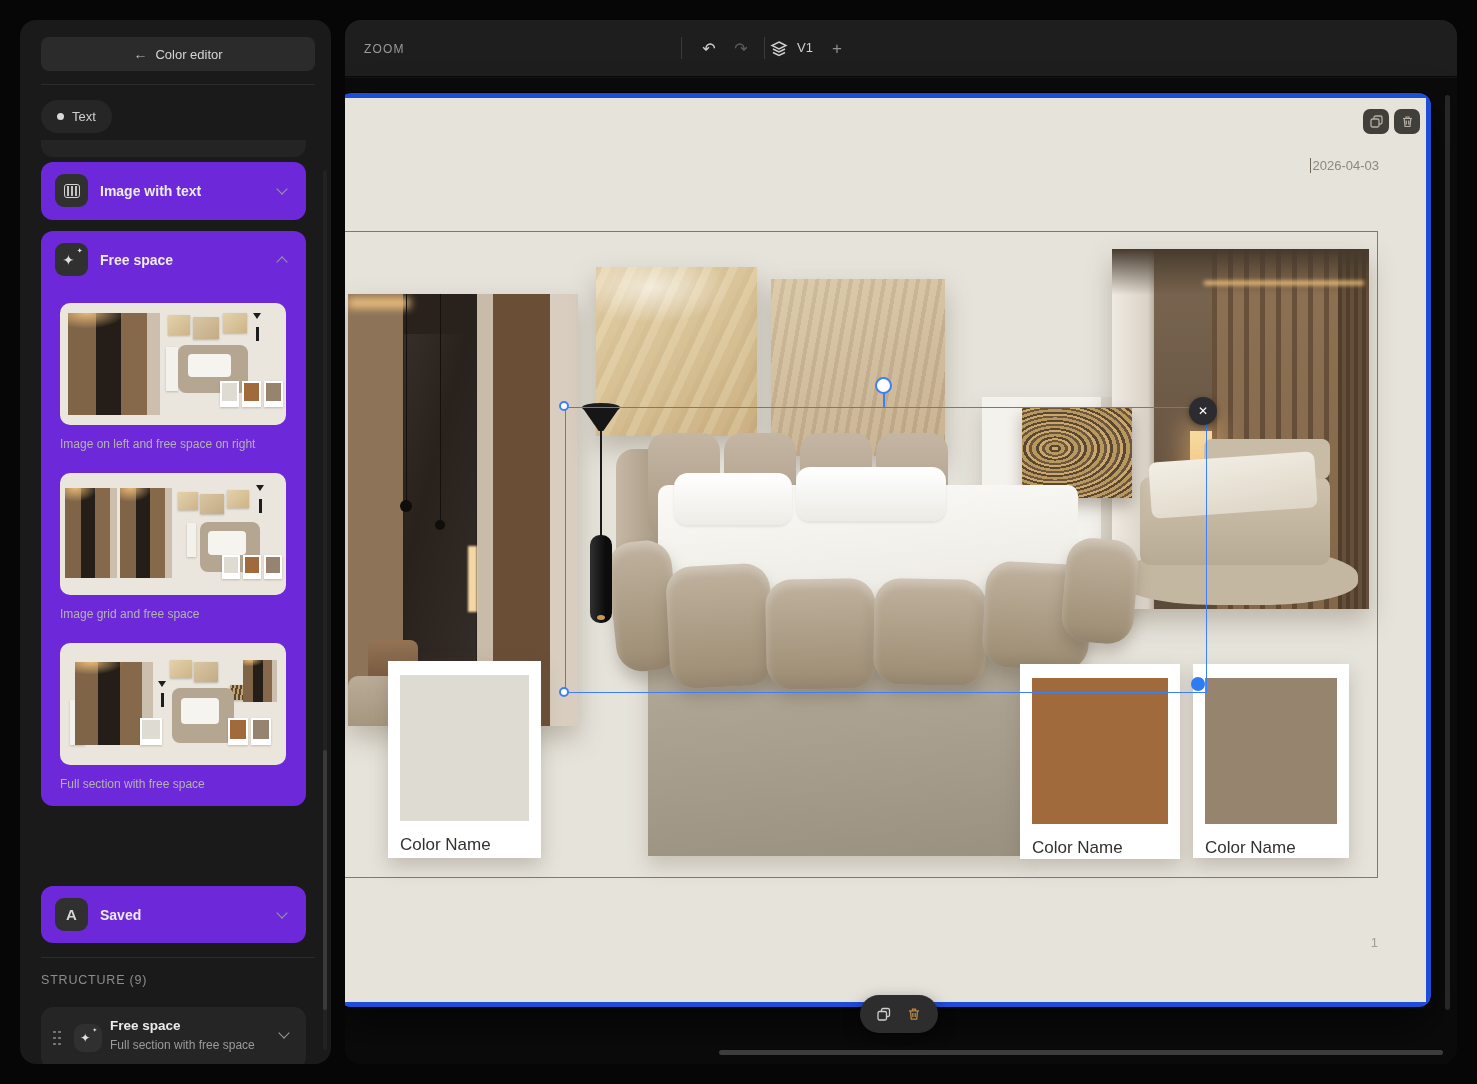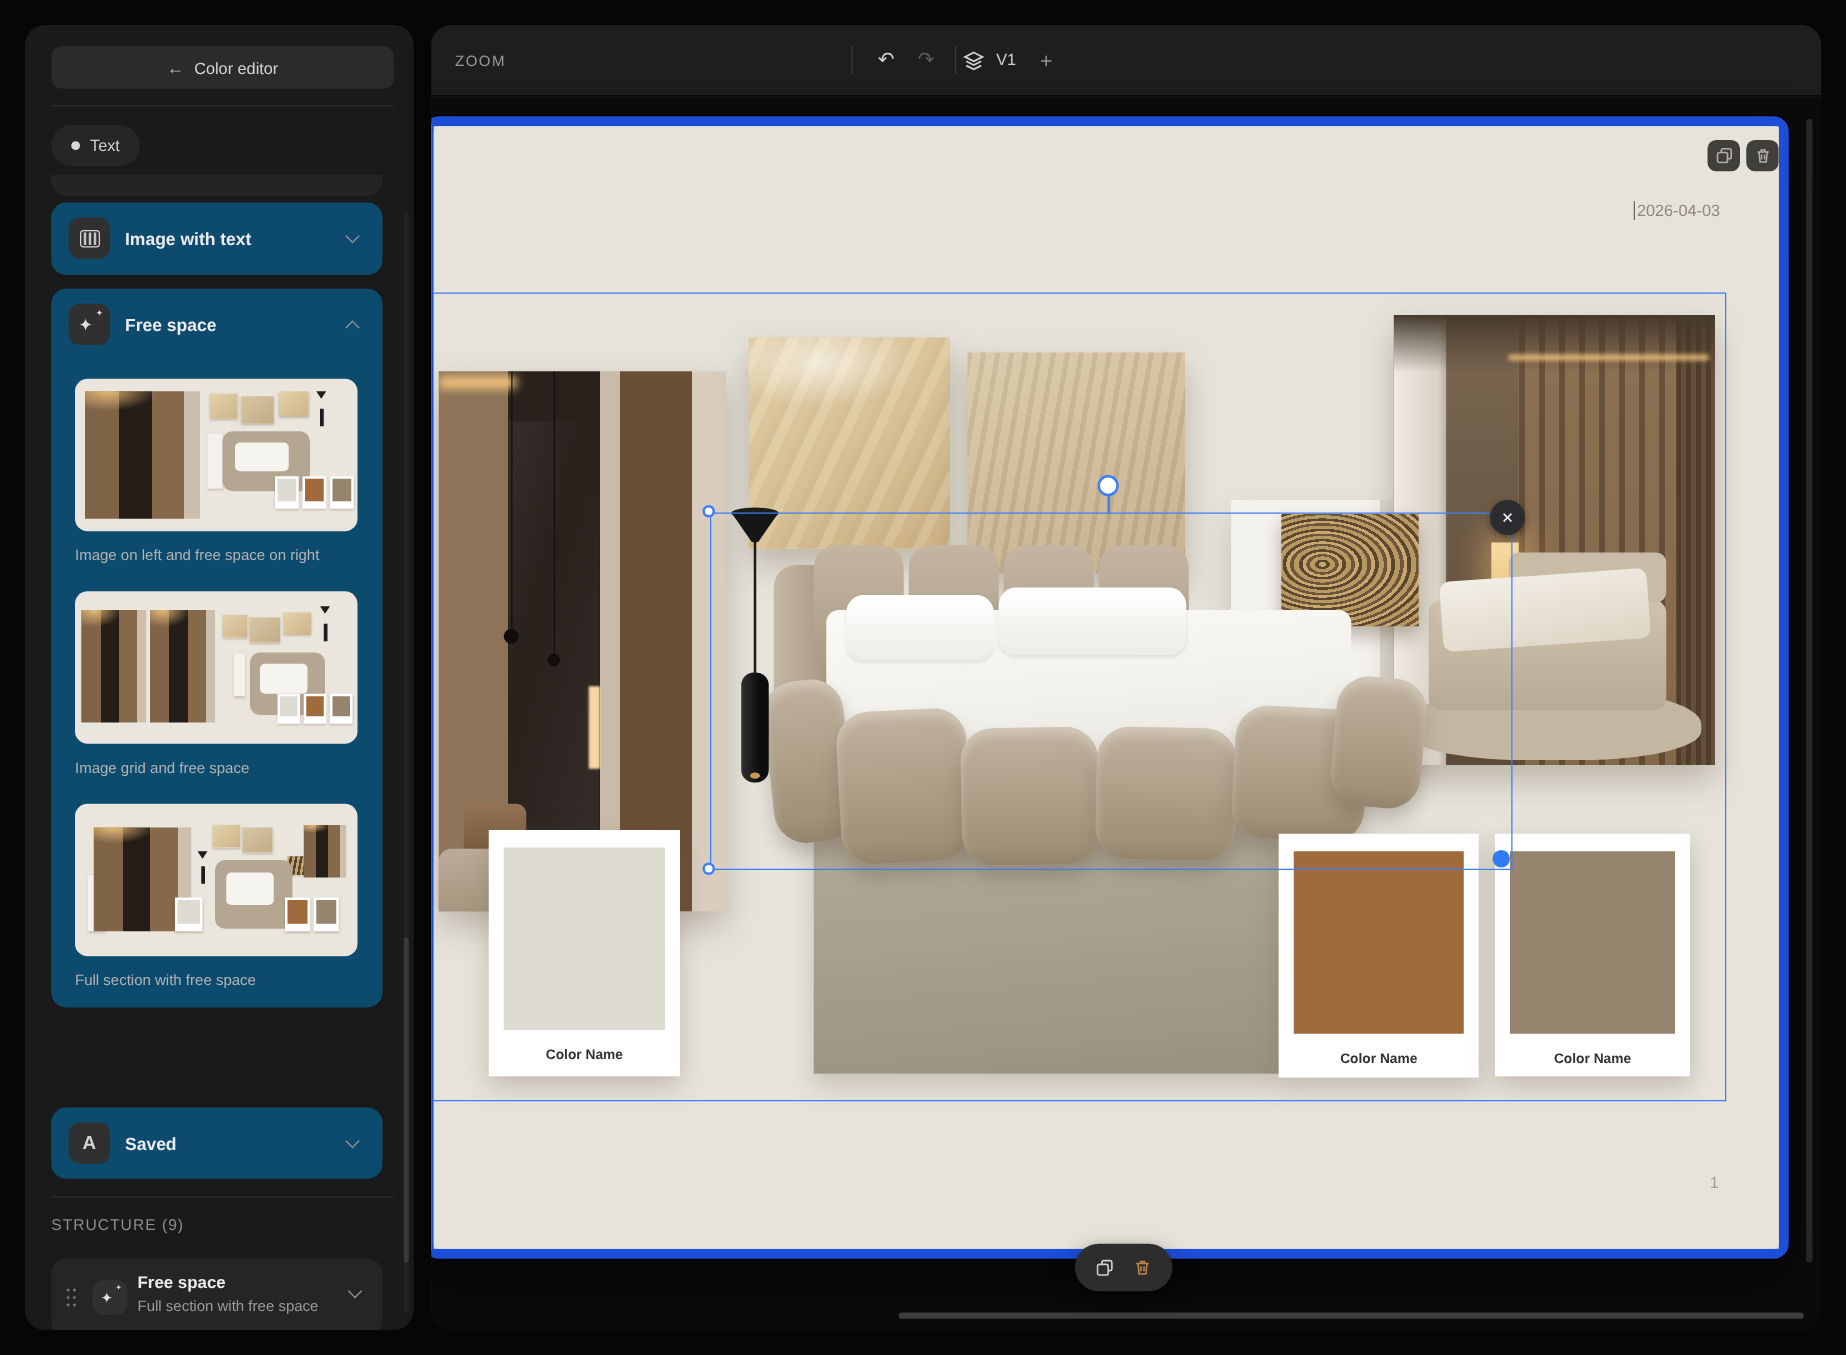--- a/index.html
+++ b/index.html
@@ -13,21 +13,21 @@
   .exit-btn{position:absolute;left:21px;top:17px;width:274px;height:34px;background:#2b2b2b;border:0;
             border-radius:8px;color:#d6d6d6;font-size:13px;display:flex;align-items:center;justify-content:center;
             gap:8px;font-family:inherit;cursor:pointer;}
   .exit-btn .arr{color:#bdbdbd;font-size:14px;}
   .sb-divider{position:absolute;left:21px;width:274px;height:1px;background:#2c2c2c;}
   .saved-pill{position:absolute;left:21px;top:80px;height:33px;padding:0 16px;background:#262626;border-radius:17px;
               display:inline-flex;align-items:center;gap:8px;color:#cfcfcf;font-size:13px;}
   .saved-pill .dot{width:7px;height:7px;border-radius:50%;background:#d8d8d8;}
   .card-sliver{position:absolute;left:21px;top:120px;width:265px;height:17px;background:#242424;border-radius:0 0 12px 12px;}
 
-  .sec-card{position:absolute;left:21px;width:265px;background:#0c4a6e;border-radius:12px;}
+  .sec-card{position:absolute;left:21px;width:265px;background:#6d28d9;border-radius:12px;}
   .sec-head{position:relative;height:57px;display:flex;align-items:center;}
   .icon-box{position:absolute;left:14px;width:33px;height:33px;background:#303030;border-radius:9px;
             display:flex;align-items:center;justify-content:center;}
   .sec-label{position:absolute;left:59px;color:#ececec;font-size:14px;font-weight:bold;}
   .chev{position:absolute;right:20px;width:8px;height:8px;border-right:1.6px solid #9a9a9a;border-bottom:1.6px solid #9a9a9a;}
   .chev.down{transform:rotate(45deg);margin-top:-4px;}
   .chev.up{transform:rotate(-135deg);margin-top:4px;}
 
   
   .ic-columns{width:16px;height:14px;border:1.6px solid #d5d5d5;border-radius:3px;display:flex;gap:2px;padding:1px 2px;}
@@ -80,21 +80,21 @@
         font-family:inherit;cursor:pointer;}
   .zbtn.sel{background:#363636;border:1px solid #5a5a5a;color:#fff;font-weight:bold;}
   .tb-sep{position:absolute;top:17px;width:1px;height:22px;background:#3a3a3a;}
   .tb-btn{position:absolute;top:14px;width:28px;height:29px;border:0;background:transparent;color:#d0d0d0;
           font-size:16px;font-family:inherit;cursor:pointer;line-height:29px;text-align:center;padding:0;}
   .tb-btn.dim{color:#5c5c5c;}
   .tb-v1{position:absolute;left:452px;top:20px;color:#d0d0d0;font-size:13px;}
   .layers-svg{position:absolute;left:425px;top:20px;}
 
   .viewport{position:absolute;left:0;top:58px;width:1112px;height:986px;background:#0b0b0b;}
-  .page-frame{position:absolute;left:-6px;top:15px;width:1092px;height:914px;border:8px solid #1d4ed8;border-radius:12px;
+  .page-frame{position:absolute;left:-6px;top:15px;width:1092px;height:914px;border:5px solid #1d4ed8;border-radius:12px;
               background:#e6e3db;box-shadow:0 0 0 1px #000,0 18px 40px rgba(0,0,0,.6);}
   .page{position:absolute;inset:0;overflow:hidden;background:#e6e3db;}
 
   
   .pg-date{position:absolute;top:60px;right:47px;color:#8f8779;font-size:13px;display:flex;align-items:center;}
   .pg-date .cursor{display:inline-block;width:1px;height:15px;background:#6f675a;margin-right:2px;}
   .pg-num{position:absolute;top:837px;right:48px;color:#a69d8c;font-size:13px;}
   .pg-btn{position:absolute;top:11px;width:26px;height:25px;background:#403f3a;border-radius:7px;border:0;
           display:flex;align-items:center;justify-content:center;cursor:pointer;}
   .pg-btn.copy{left:1019px;}
@@ -168,21 +168,21 @@
       box-shadow:inset 0 6px 8px rgba(255,255,255,.28),0 10px 14px rgba(90,80,65,.28);}
   .bed .c0{left:-4px;top:108px;width:64px;height:130px;transform:rotate(-6deg);}
   .bed .c1{left:52px;top:132px;width:104px;height:122px;transform:rotate(-3deg);}
   .bed .c2{left:150px;top:146px;width:110px;height:110px;transform:rotate(-1deg);}
   .bed .c3{left:258px;top:146px;width:112px;height:106px;transform:rotate(1deg);}
   .bed .c4{left:368px;top:130px;width:106px;height:106px;transform:rotate(3deg);}
   .bed .c5{left:448px;top:106px;width:72px;height:104px;transform:rotate(5deg);}
 
   .color-card{z-index:6;background:#fff;box-shadow:0 8px 18px rgba(110,95,75,.3);padding:14px 12px 0 12px;cursor:pointer;}
   .color-card .swatch{width:100%;height:146px;}
-  .color-card .cname{margin-top:14px;font-size:11px;font-weight:bold;color:#33312e;text-align:center;}
+  .color-card .cname{margin-top:14px;font-size:17px;font-weight:normal;color:#33312e;}
   .cc1{left:44px;top:563px;width:153px;height:197px;}
   .cc2{left:676px;top:566px;width:160px;height:195px;}
   .cc3{left:849px;top:566px;width:156px;height:194px;}
   .cc1 .swatch{background-image:radial-gradient(circle,#d4d0c8 .7px,transparent .8px);background-size:7px 7px;}
 
   
   .sel-outer{position:absolute;left:-10px;top:133px;width:1044px;height:647px;border:1.5px solid #3d7ff7;z-index:9;pointer-events:none;}
   .sel-inner{position:absolute;left:221px;top:309px;width:642px;height:286px;border:1.5px solid #3d7ff7;z-index:10;}
   .rot-stem{position:absolute;left:539px;top:288px;width:2px;height:22px;background:#3d7ff7;z-index:10;}
   .rot-handle{position:absolute;left:531px;top:279px;width:17px;height:17px;border-radius:50%;background:#fff;border:2.5px solid #3d7ff7;z-index:11;cursor:grab;}

